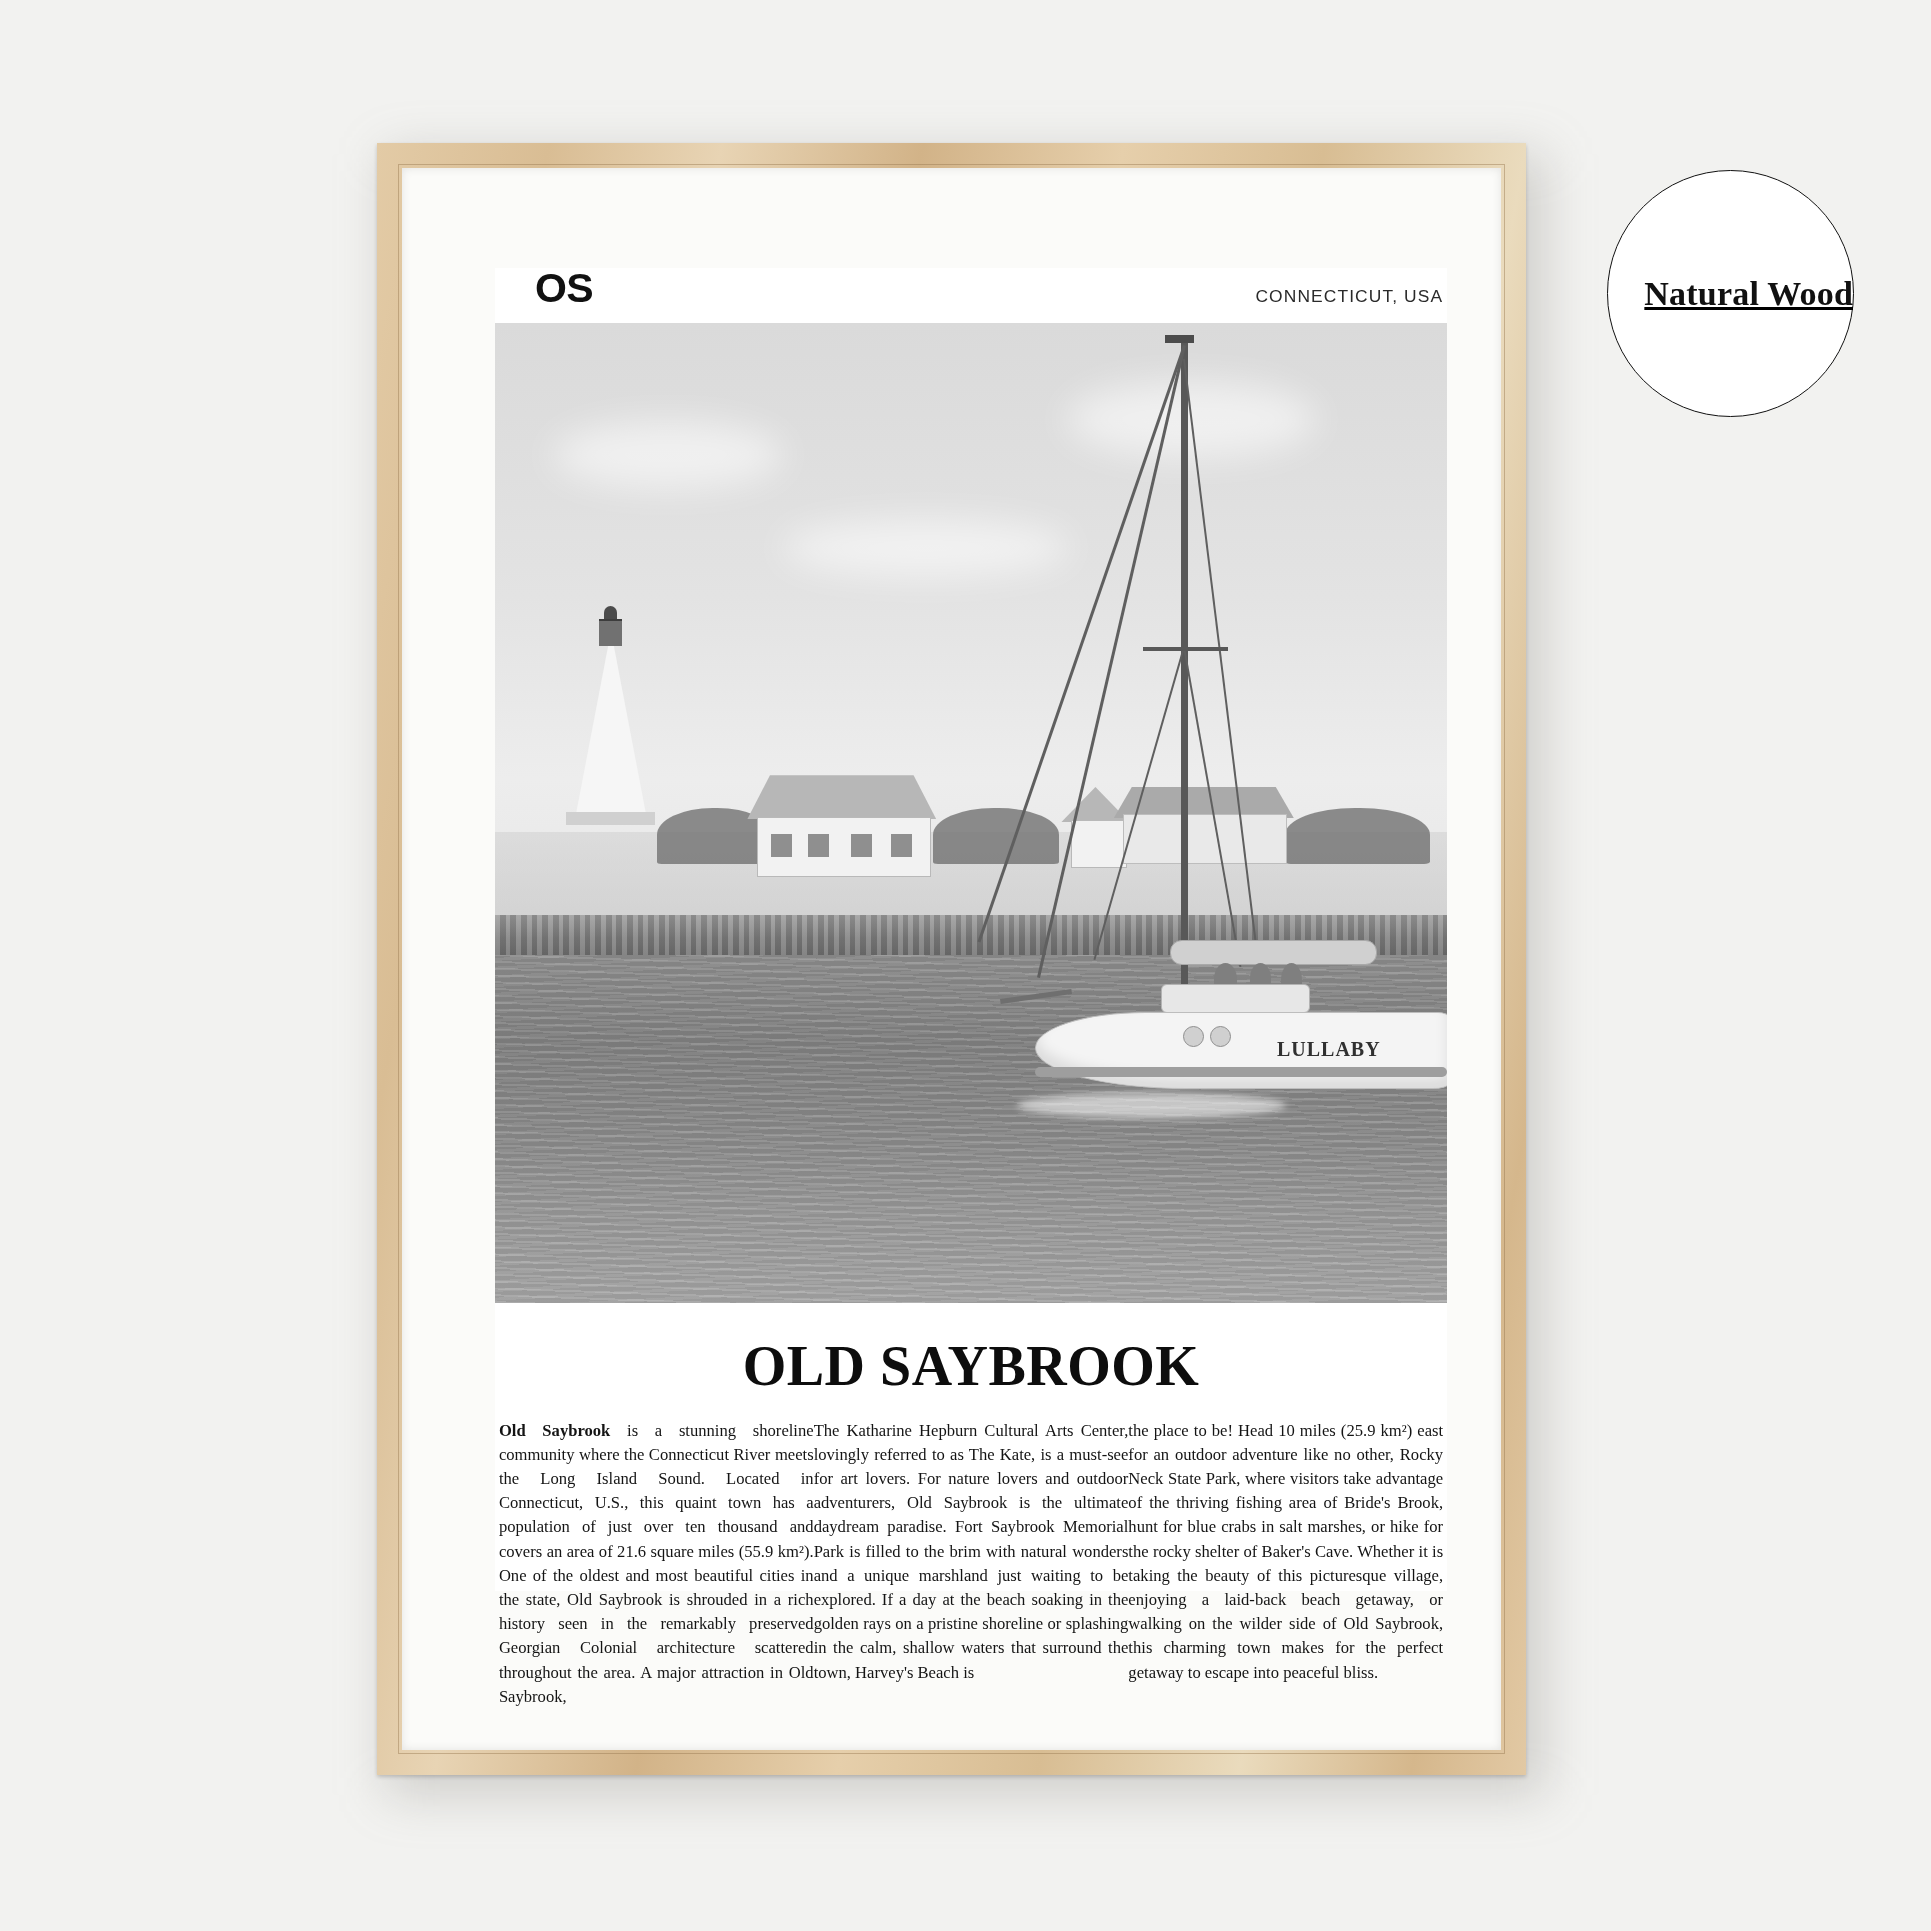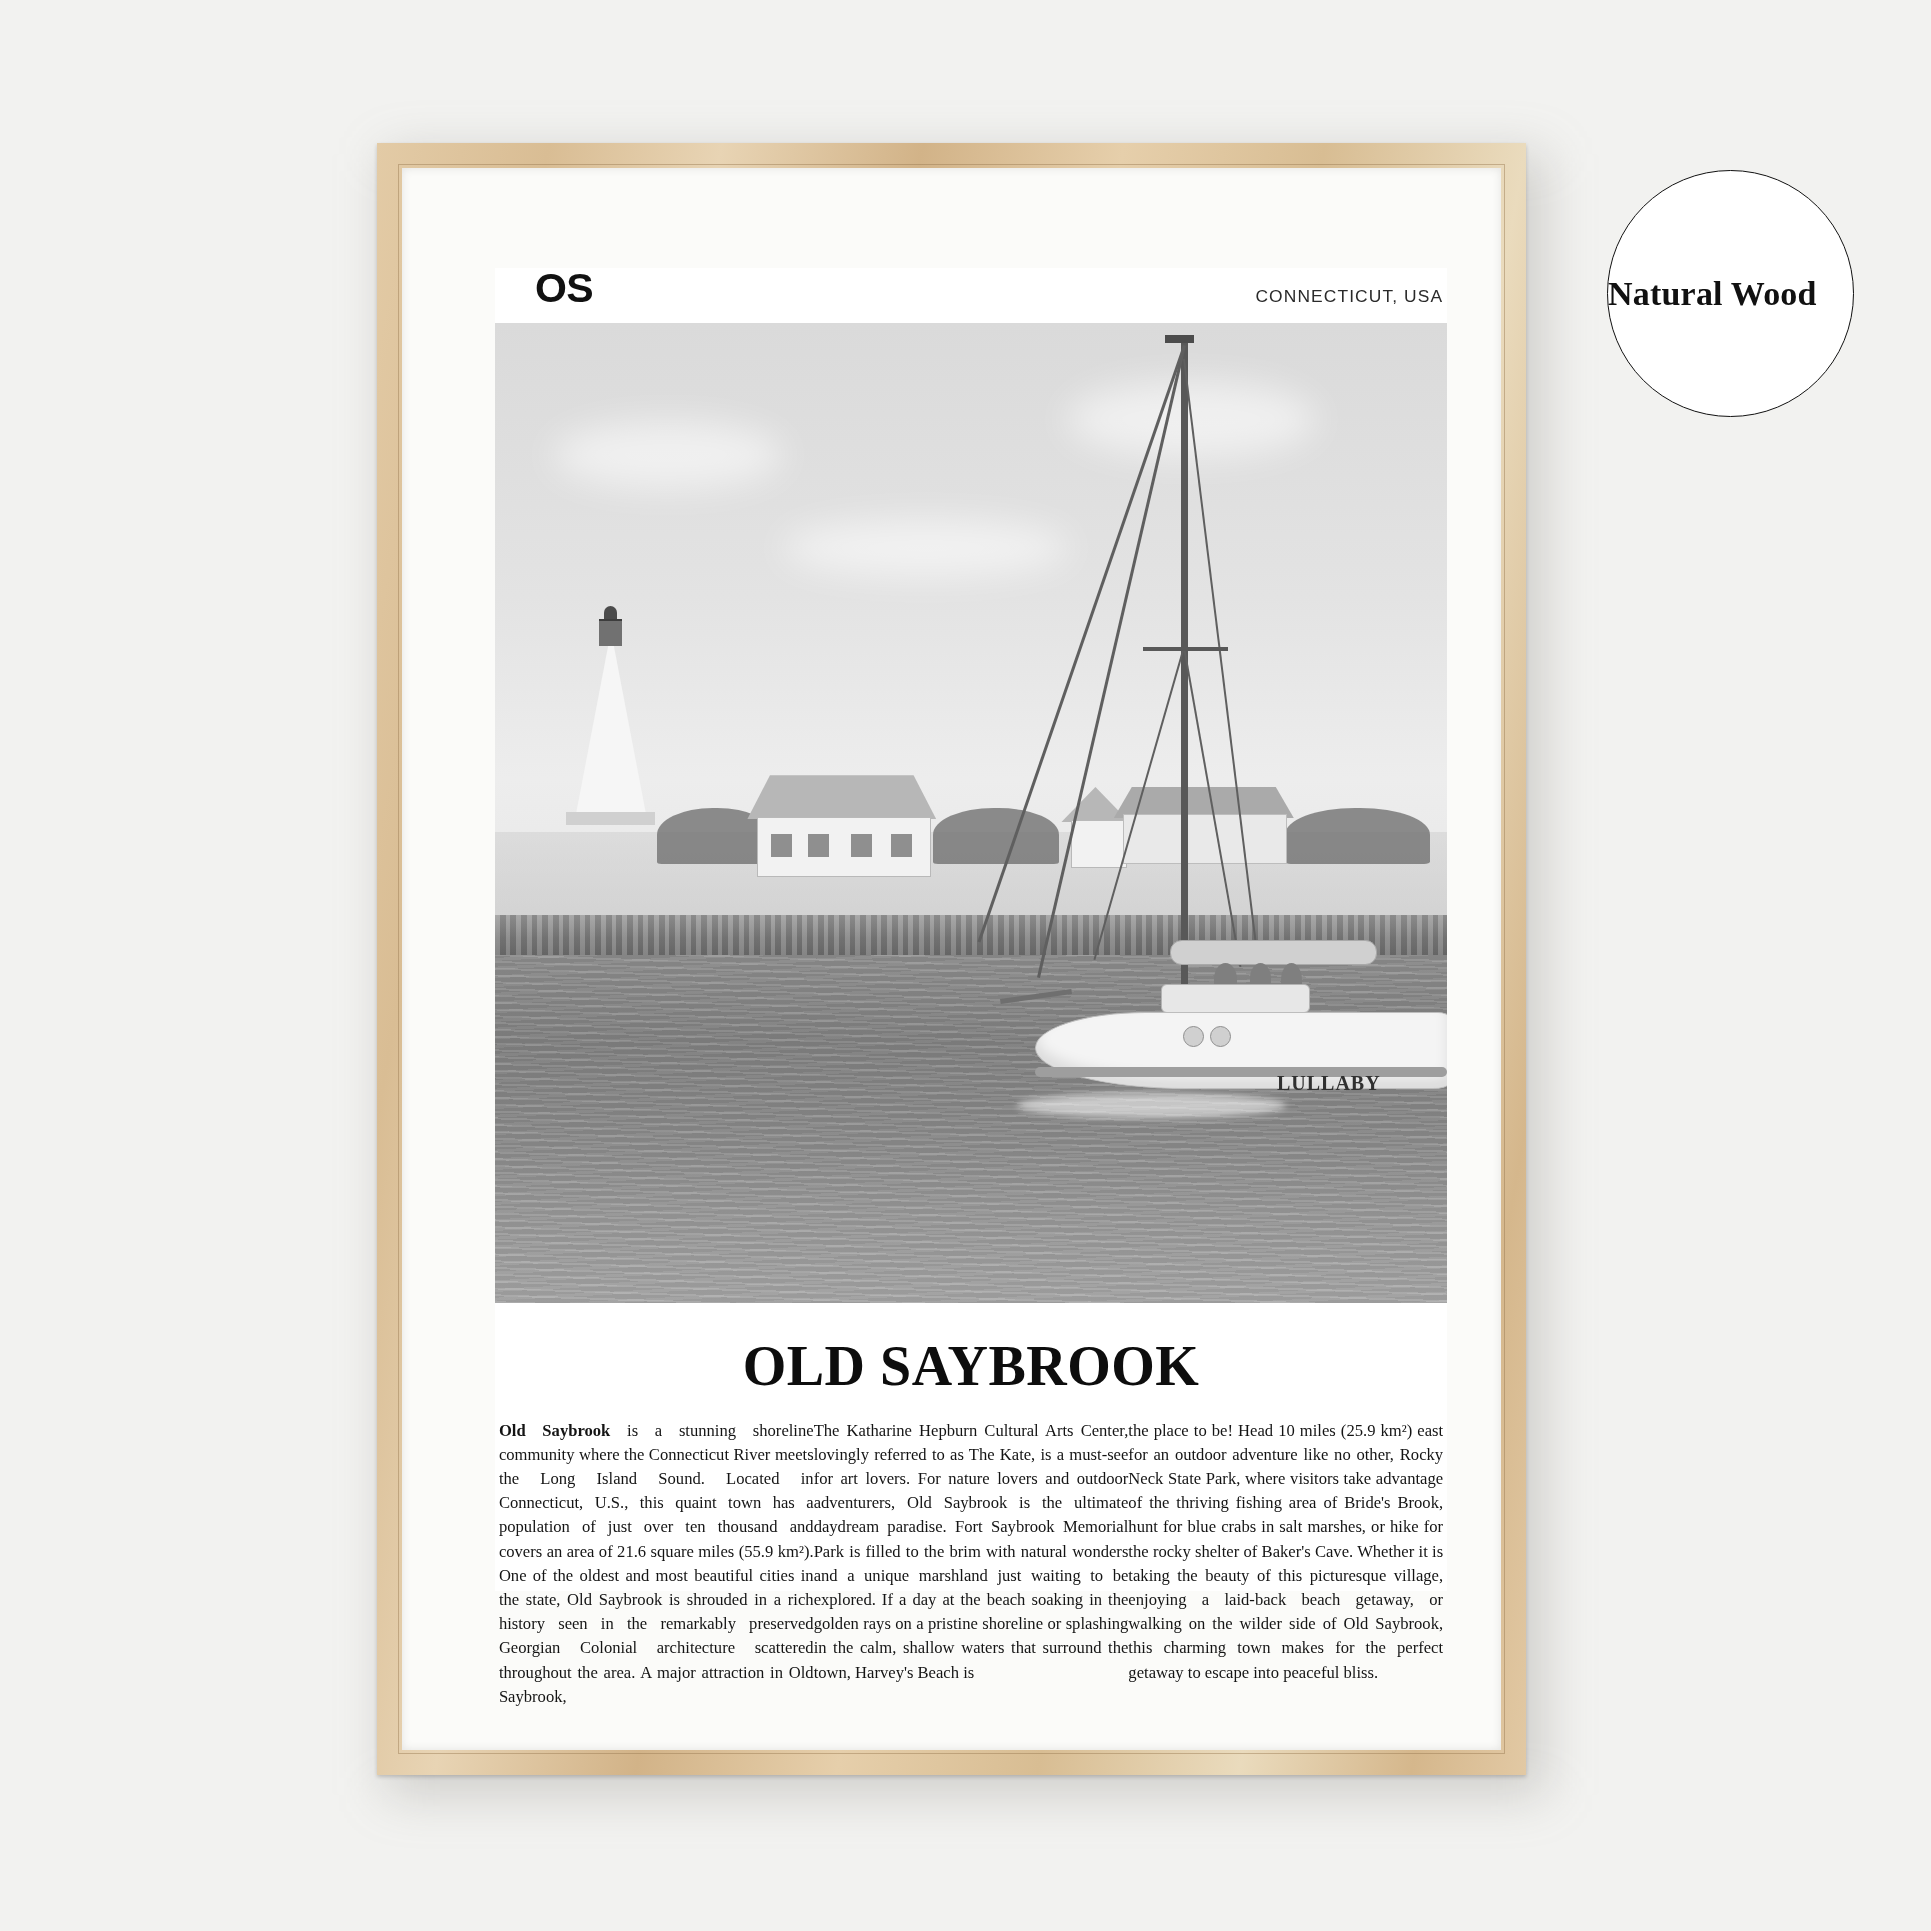--- a/index.html
+++ b/index.html
@@ -20,22 +20,23 @@
     position: absolute;
     left: 1607px;
     top: 170px;
     width: 247px;
     height: 247px;
     border-radius: 50%;
     border: 1.9px solid #111;
     background: #ffffff;
     display: flex;
     align-items: center;
-    justify-content: flex-start;
+    justify-content: flex-end;
     box-sizing: border-box;
+    text-decoration: underline;
   }
   .badge-label {
     font-family: "Liberation Serif", serif;
     font-weight: bold;
     font-size: 34px;
     color: #111;
     letter-spacing: 0.2px;
     white-space: nowrap;
   }
 
@@ -357,21 +358,20 @@
   }
   .hull-name {
     position: absolute;
     left: 62%;
     top: 79.4%;
     font-family: "Liberation Serif", serif;
     font-size: 20px;
     letter-spacing: 1px;
     color: #2f3031;
     font-weight: bold;
-    margin-top: 34px;
   }
   .cabin {
     position: absolute;
     left: 36%;
     top: 73.4%;
     width: 33%;
     height: 27px;
     background: #e7e7e5;
     border: 1px solid #b3b3b1;
     border-radius: 5.8px;

